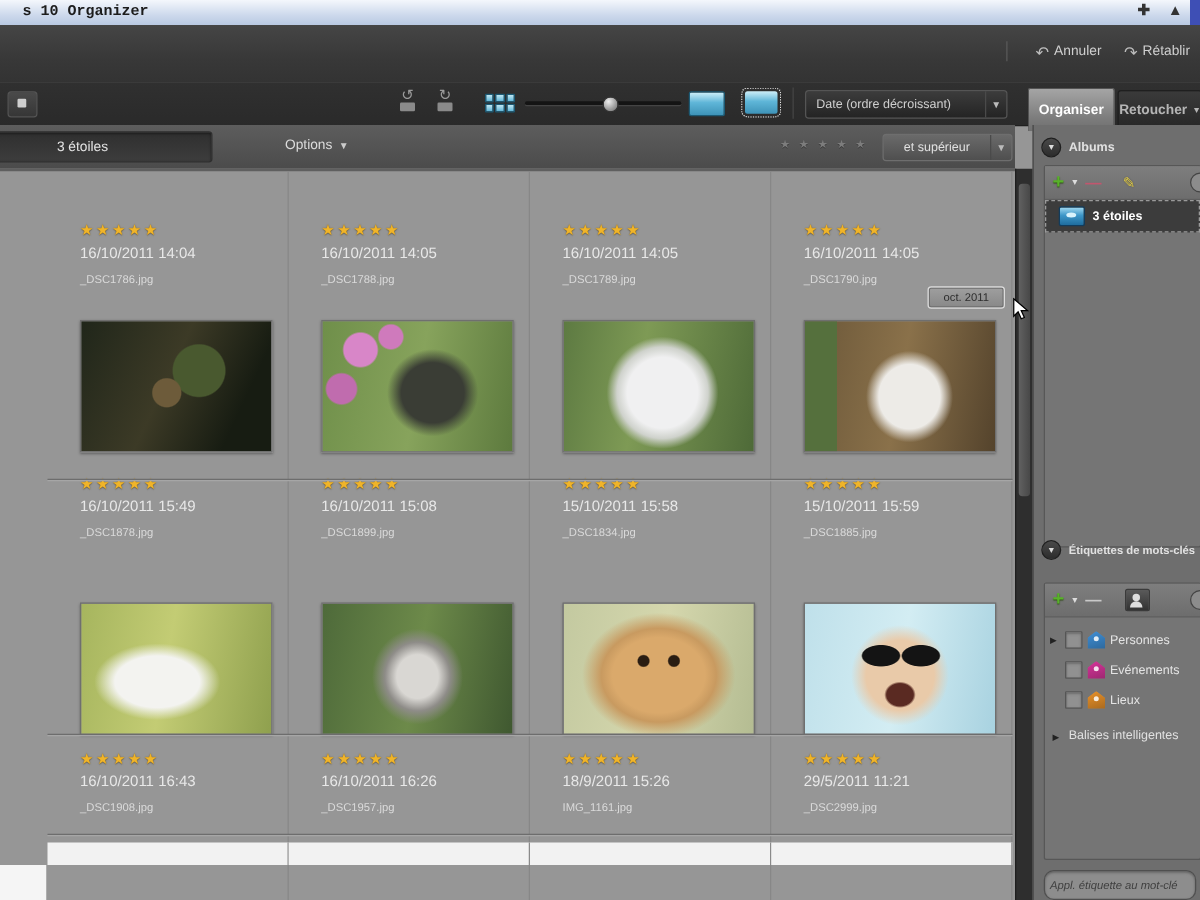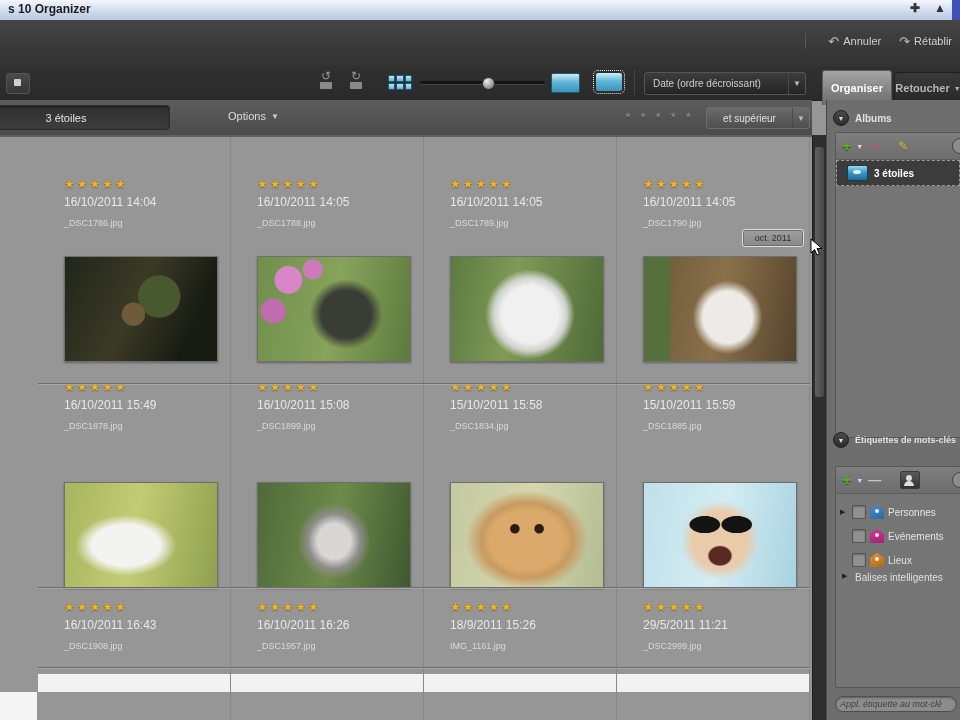--- a/index.html
+++ b/index.html
@@ -3,21 +3,21 @@
 <meta charset="utf-8">
 <style>
   html,body{margin:0;padding:0;background:#222;}
   #app{position:relative;width:960px;height:720px;overflow:hidden;
        font-family:"Liberation Sans", sans-serif; -webkit-font-smoothing:antialiased;
        background:#969696;}
   
   .titlebar{position:absolute;left:0;top:0;width:960px;height:20px;
     background:linear-gradient(#f4f7fc,#cdd9ec 60%,#b9c9e2);
     border-bottom:1px solid #8fa3c0; color:#1c1c1c;font-size:12px;font-weight:bold;}
-  .titlebar .ttl{position:absolute;left:8px;top:2px;}
+  .titlebar .ttl{position:absolute;left:18px;top:2px;font-family:Liberation Mono, monospace;}
   .titlebar .ticons{position:absolute;right:14px;top:1px;font-size:12px;color:#333;display:flex;gap:14px;}
   .corner-blue{position:absolute;right:0;top:0;width:8px;height:20px;background:#3e4fb5;}
   
   .menustrip{position:absolute;left:0;top:20px;width:960px;height:46px;
     background:linear-gradient(#454545,#383838 60%,#333);border-bottom:1px solid #262626;}
   .undoredo{position:absolute;right:8px;top:13px;display:flex;align-items:center;gap:18px;color:#cfcfcf;font-size:11px;}
   .undoredo .vdiv{width:1px;height:16px;background:#5a5a5a;margin-right:4px;}
   .ubtn{display:flex;align-items:center;gap:4px;cursor:default;}
   .ubtn .arrow{font-size:13px;color:#bdbdbd;}
   
@@ -129,22 +129,22 @@
   .albumrow{height:26px;display:flex;align-items:center;gap:6px;padding-left:10px;font-size:10px;color:#e0e0e0;}
   .albumrow.sel{background:#3c3c3c;border:1px dashed #9a9a9a;box-sizing:border-box;color:#fff;font-weight:bold;}
   .albicon{width:19px;height:14px;border-radius:2px;border:1px solid #123c5c;
     background:linear-gradient(#9fd8f0,#3d96c8 45%,#1f6d9e);position:relative;}
   .albicon i{position:absolute;left:5px;top:4px;width:8px;height:4px;border-radius:50%;background:#d8f2fc;}
   .tagrow{height:24px;display:flex;align-items:center;gap:4px;padding-left:4px;font-size:10px;color:#e4e4e4;}
   .twist{width:8px;font-size:7px;color:#222;}
   .chk{width:12px;height:12px;background:#919191;border:1px solid #555;box-shadow:inset 0 1px 2px #666;border-radius:1px;}
   .tagicon{width:14px;height:14px;clip-path:polygon(0 38%,50% 0,100% 38%,100% 100%,0 100%);position:relative;}
   .tagicon i{position:absolute;left:5px;top:4px;width:4px;height:4px;border-radius:50%;background:rgba(255,255,255,.85);}
-  .smartrow{display:flex;align-items:flex-start;gap:5px;font-size:10px;color:#e0e0e0;padding-left:6px;height:22px;}
-  .taginput{position:absolute;left:8px;top:596px;width:122px;height:16px;border:1px solid #4f4f4f;border-radius:8px;
+  .smartrow{display:flex;align-items:flex-end;gap:5px;font-size:10px;color:#e0e0e0;padding-left:6px;height:22px;}
+  .taginput{position:absolute;left:8px;top:596px;width:122px;height:24px;border:1px solid #4f4f4f;border-radius:8px;
     background:#8d8d8d;box-shadow:inset 0 1px 2px #5e5e5e;color:#3f3f3f;font-size:9px;font-style:italic;
     display:flex;align-items:center;padding-left:4px;overflow:hidden;white-space:nowrap;box-sizing:border-box;}
 </style>
 </head>
 <body>
 
 <div id="app">
 
   <div class="titlebar">
     <span class="ttl">s 10 Organizer</span>

